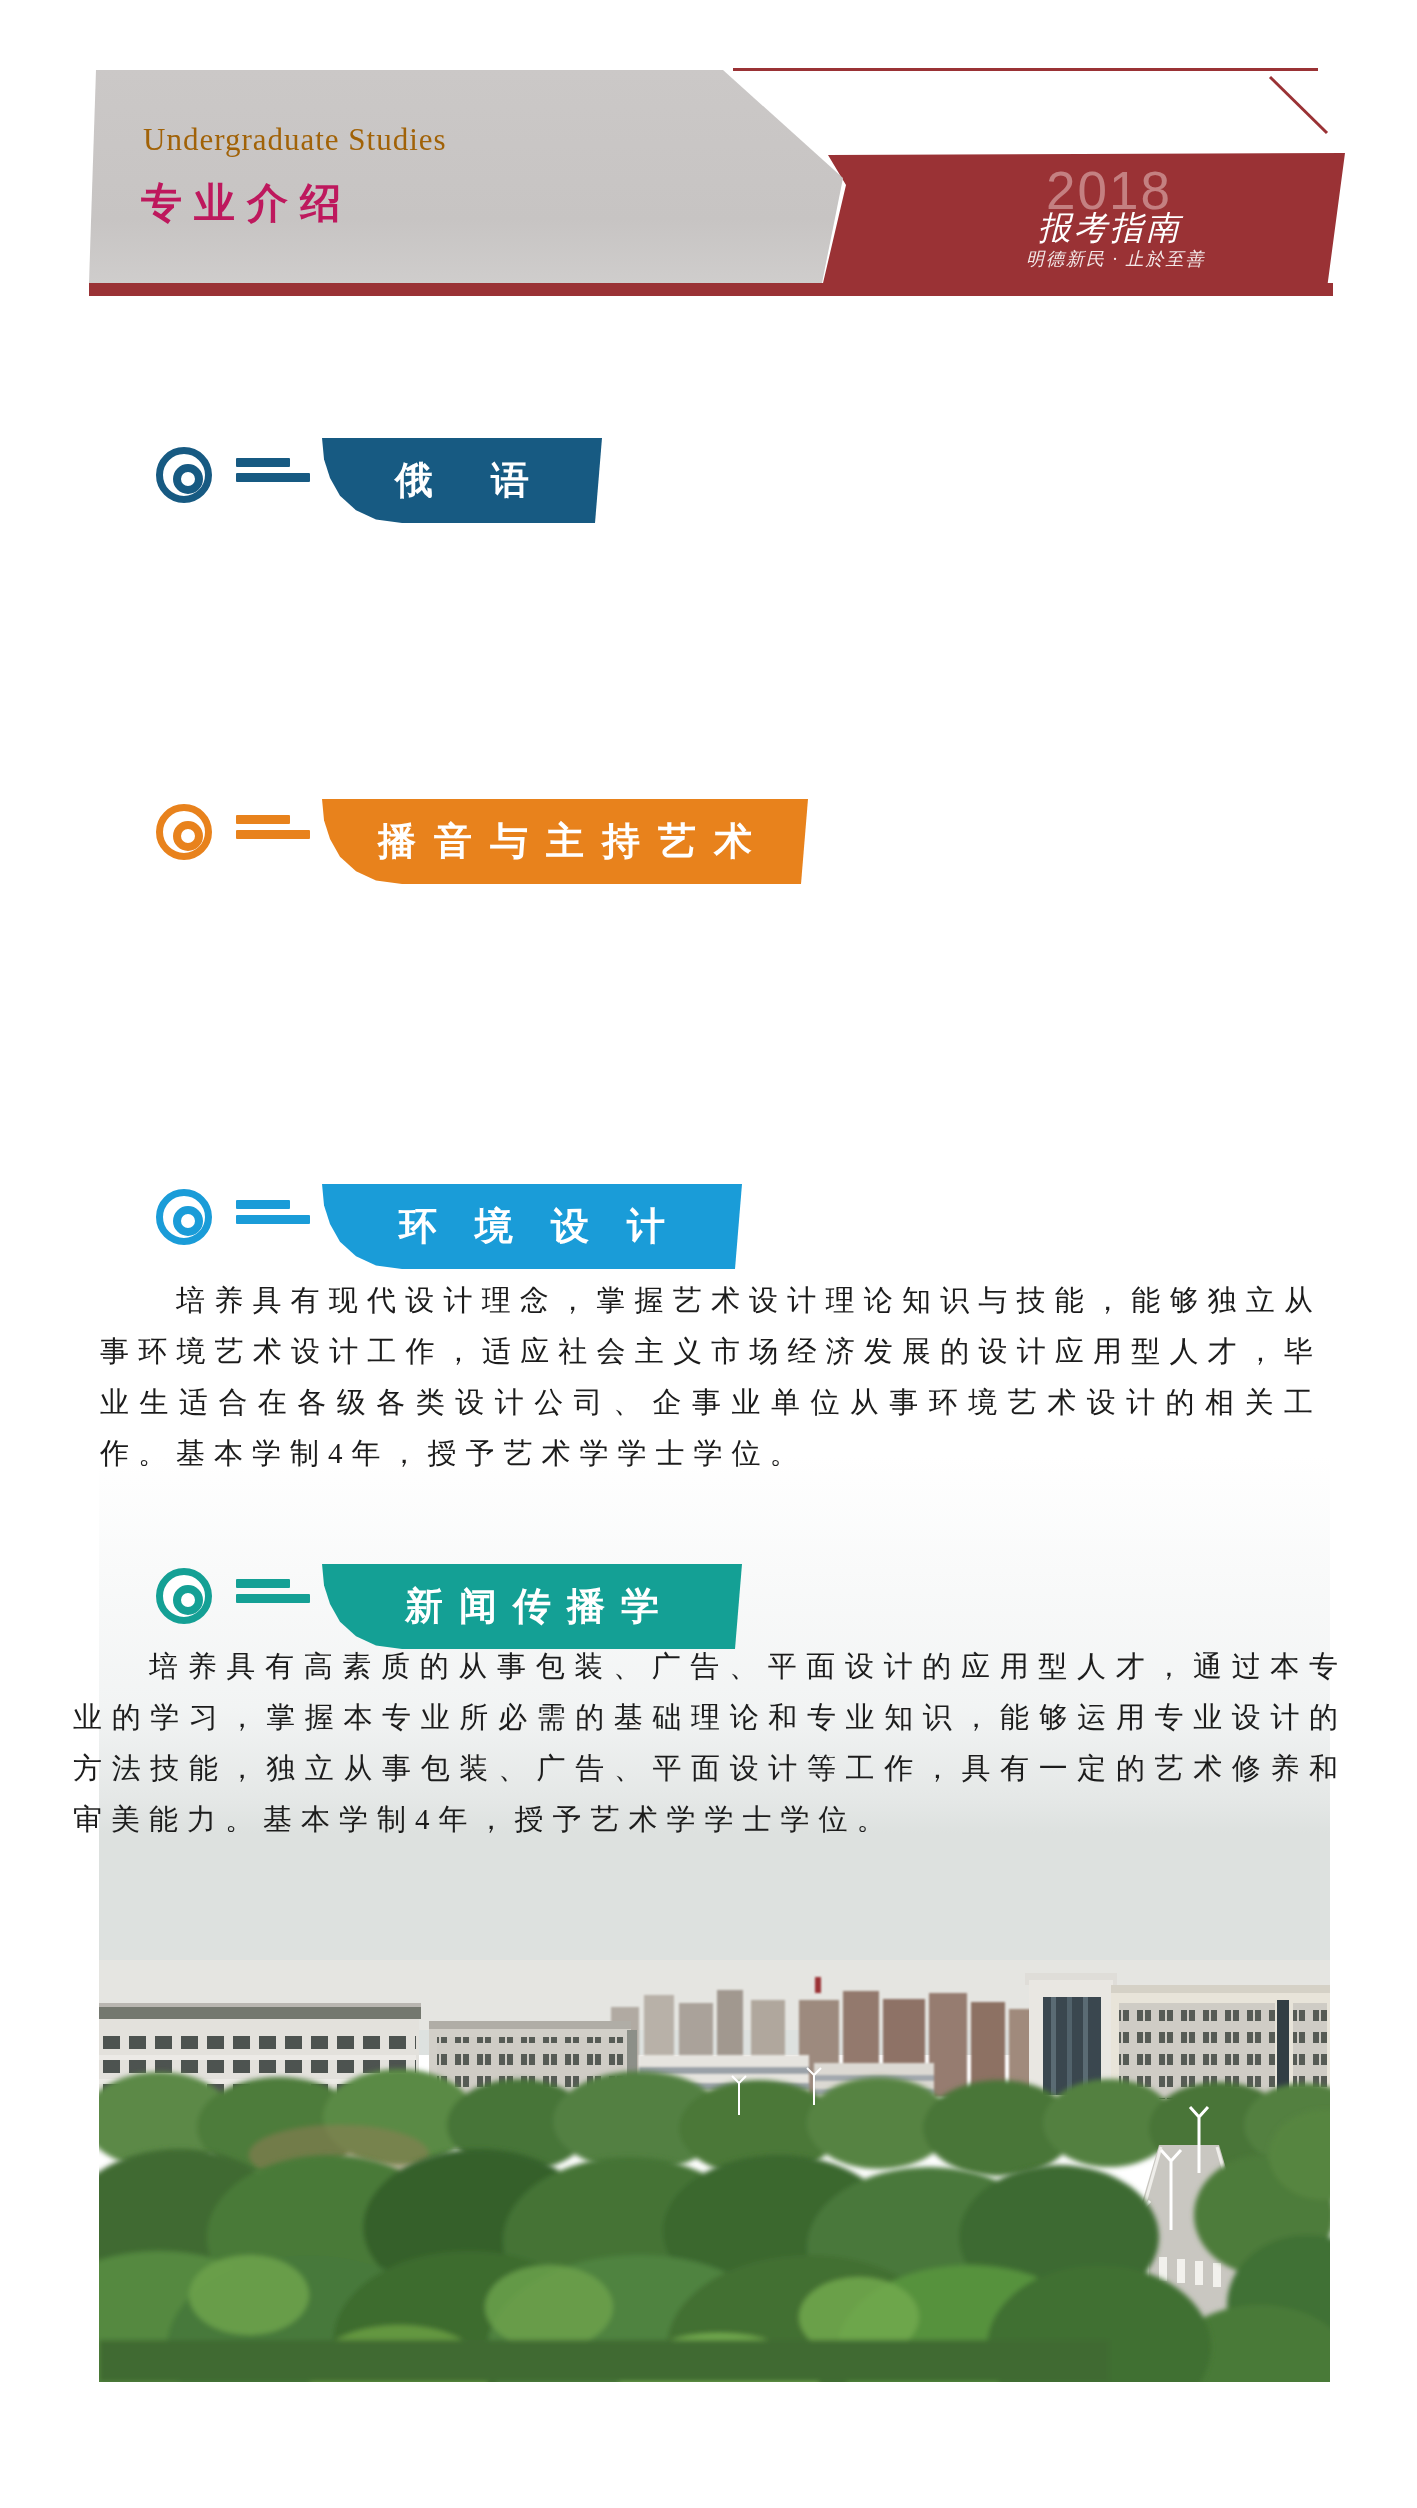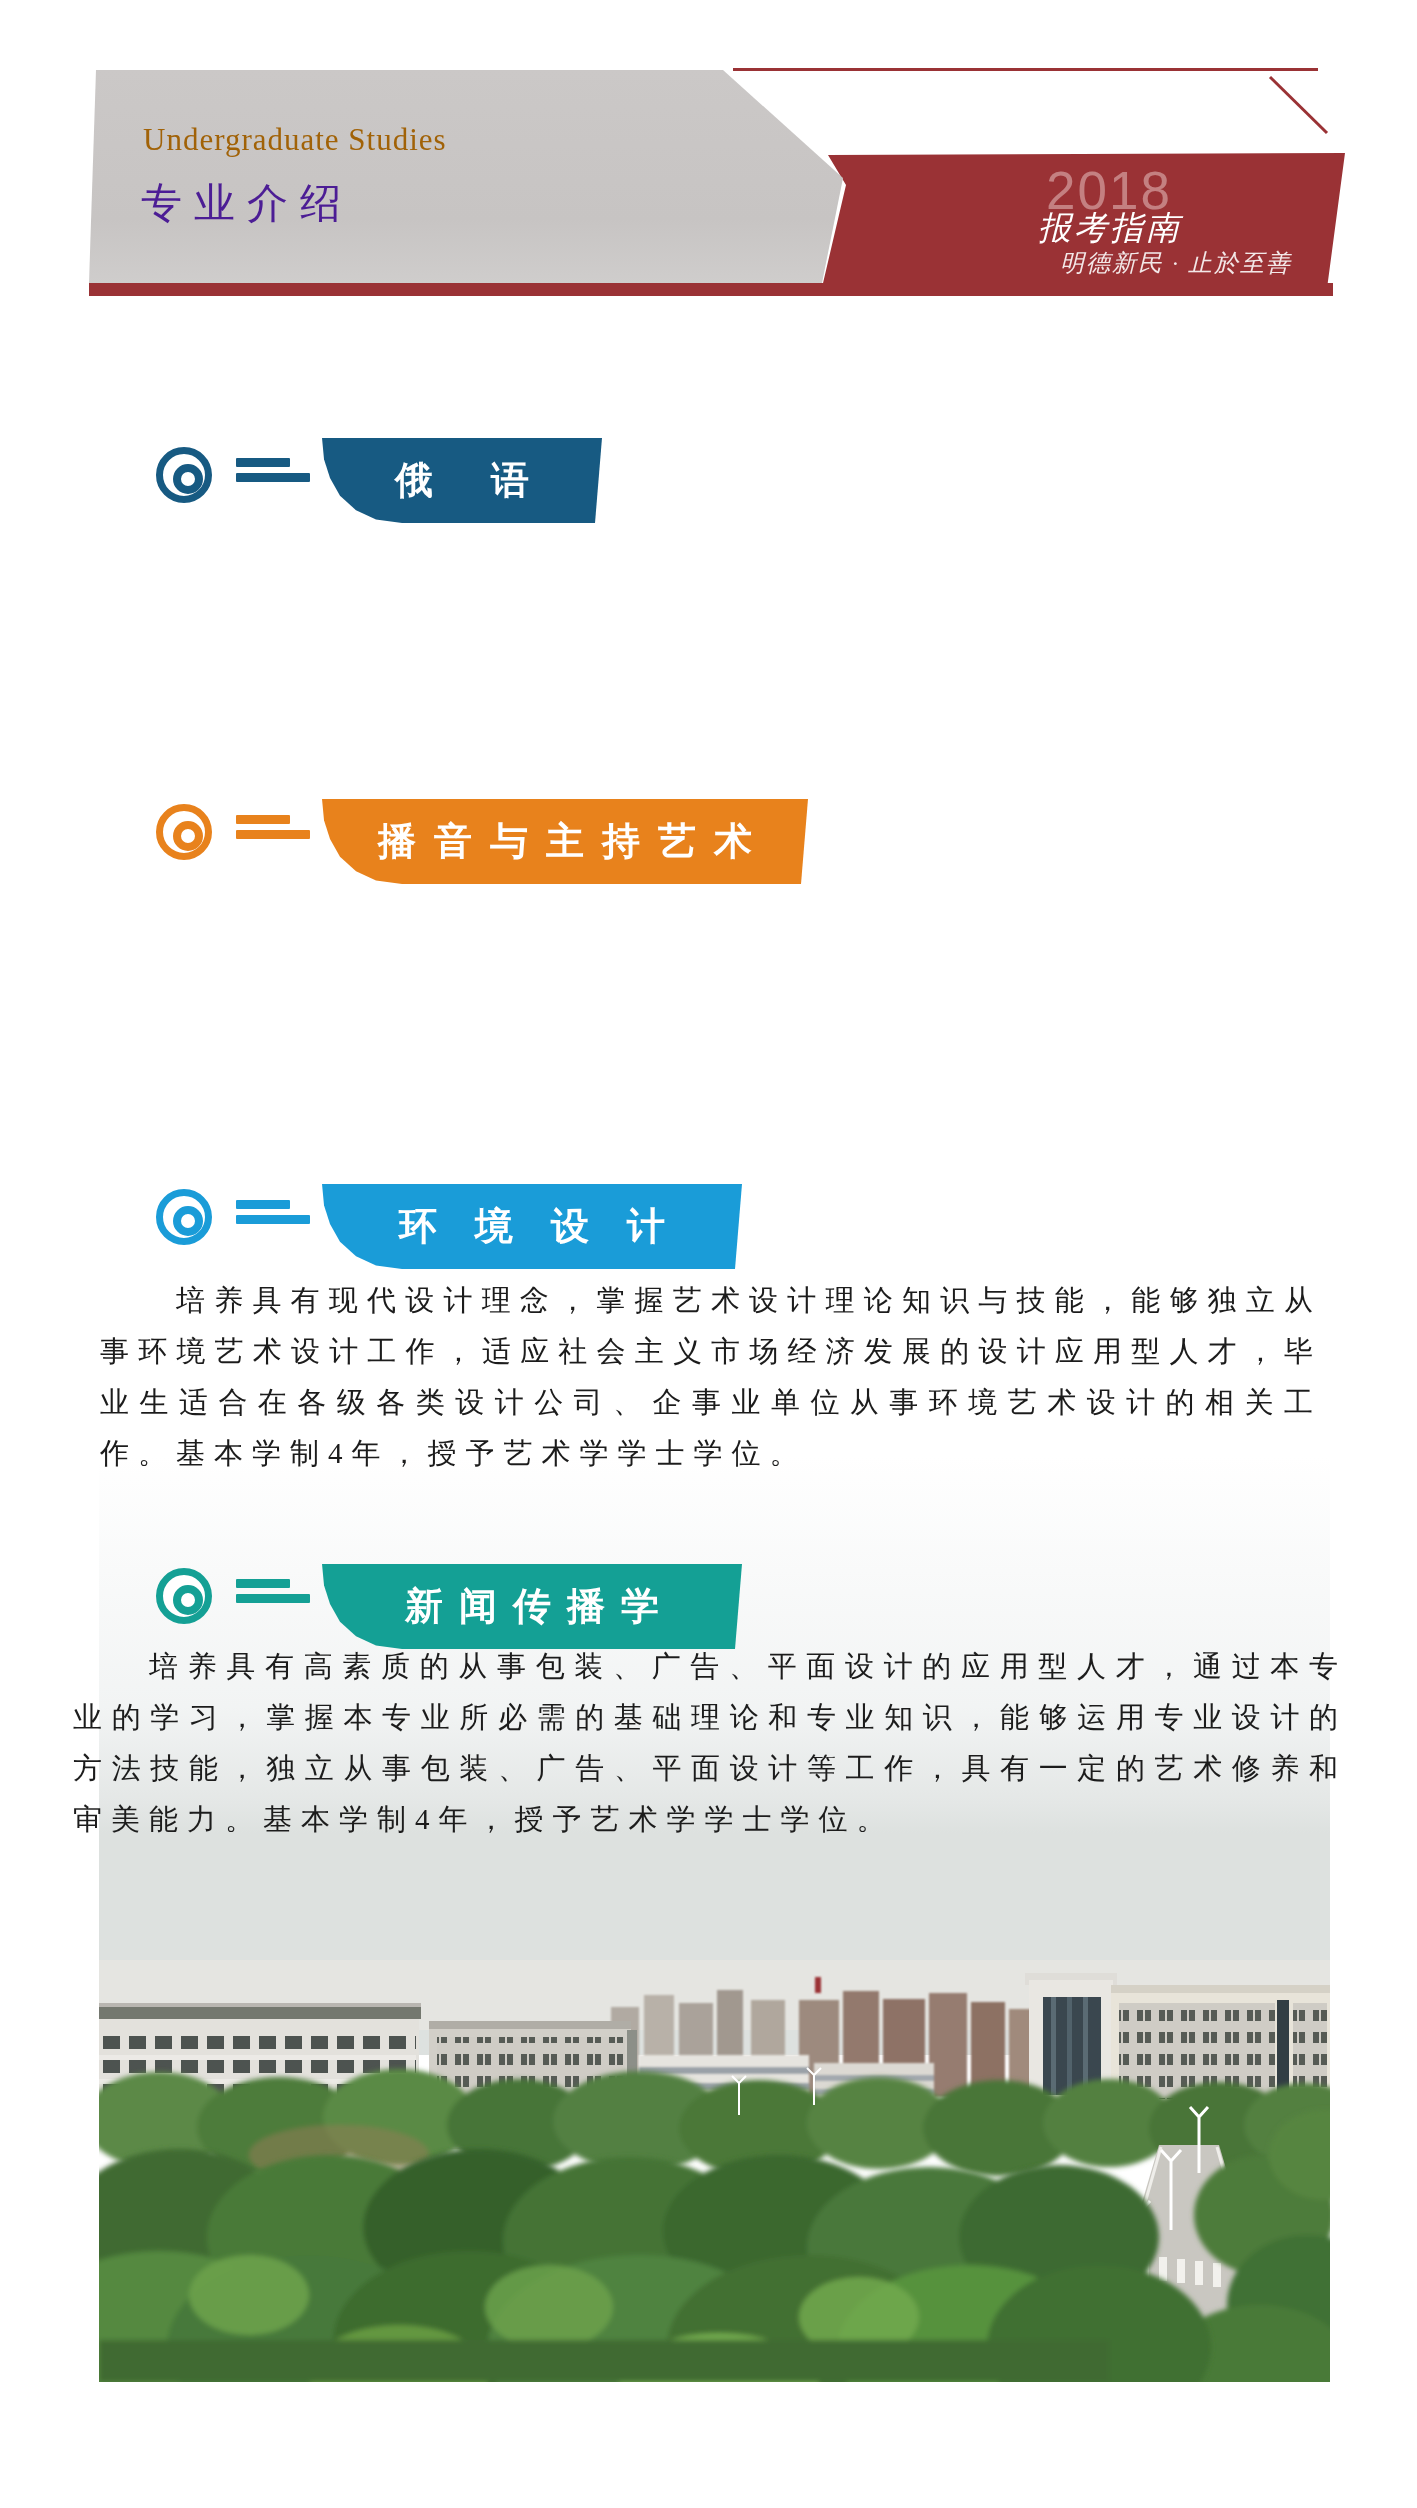--- a/index.html
+++ b/index.html
@@ -3,28 +3,28 @@
 <meta charset="utf-8">
 <style>
   html,body{margin:0;padding:0;background:#ffffff;}
   .page{position:relative;width:1417px;height:2508px;background:#ffffff;overflow:hidden;
         font-family:"Liberation Serif","DejaVu Serif",serif;}
 
   
   .hdr-svg{position:absolute;left:0;top:0;}
   .hdr-en{position:absolute;left:143px;top:122px;font-size:31px;letter-spacing:1px;
           color:#a16207;font-family:"Liberation Serif","DejaVu Serif",serif;}
-  .hdr-cn{position:absolute;left:141px;top:176px;font-size:41px;font-weight:400;
-          letter-spacing:12px;color:#4c1d95;font-family:"Liberation Sans","DejaVu Sans",sans-serif;}
+  .hdr-cn{position:absolute;left:141px;top:176px;font-size:41px;font-weight:700;
+          letter-spacing:12px;color:#be185d;font-family:"Liberation Sans","DejaVu Sans",sans-serif;}
   .hdr-year{position:absolute;left:1046px;top:160px;font-size:53px;font-weight:400;
           color:rgba(255,236,236,0.42);font-family:"Liberation Sans","DejaVu Sans",sans-serif;letter-spacing:2px;}
   .hdr-guide{position:absolute;left:1002px;top:206px;font-size:33px;font-weight:normal;font-style:italic;
           color:#ffffff;letter-spacing:3px;font-family:"Liberation Serif","DejaVu Serif",serif;margin-left:36px;}
-  .hdr-motto{position:absolute;left:1026px;top:247px;font-size:24px;font-style:italic;
-          color:#f3e8e8;letter-spacing:2px;font-family:"Liberation Serif","DejaVu Serif",serif;margin-left:34px;}
+  .hdr-motto{position:absolute;left:1026px;top:247px;font-size:18px;font-style:italic;
+          color:#f3e8e8;letter-spacing:2px;font-family:"Liberation Serif","DejaVu Serif",serif;}
 
   
   .sec-h{position:absolute;left:0;top:0;width:1417px;height:0;}
   .ring{position:absolute;left:156px;width:42px;height:42px;border:7px solid var(--accent);
         border-radius:50%;background:#fff;}
   .ring-inner{position:absolute;left:10px;top:10px;width:14px;height:14px;
         border:8px solid var(--accent);border-radius:50%;background:#fff;box-sizing:content-box;}
   .bars{position:absolute;left:236px;}
   .bar{background:var(--accent);height:9px;border-radius:1px;}
   .bar-top{width:54px;margin-bottom:6px;}

